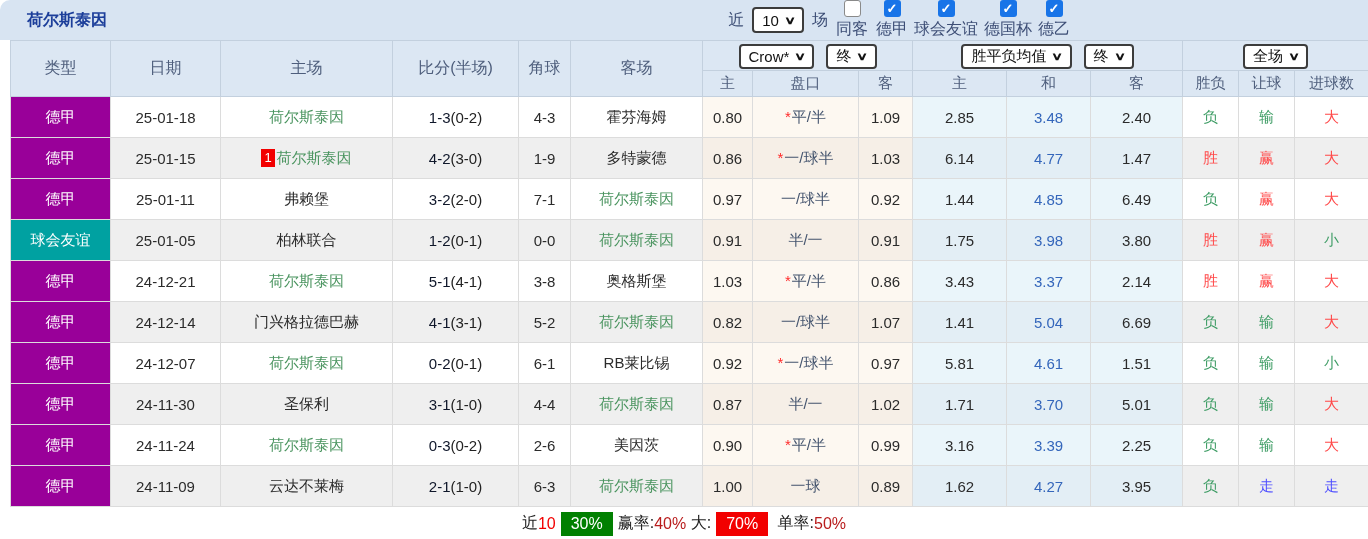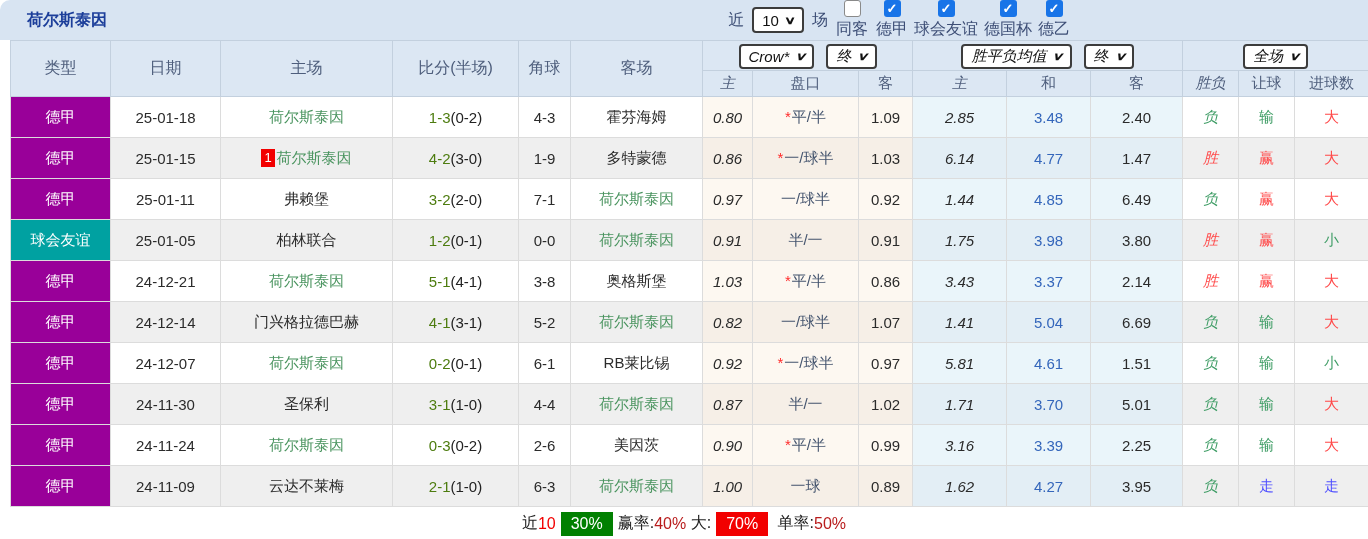--- a/index.html
+++ b/index.html
@@ -50,22 +50,22 @@
     border:1px solid #dcdcdc; text-align:center; font-size:15px; color:#2b2b2b;
     padding:0; white-space:nowrap; overflow:hidden;
   }
   tbody tr.odd  td { background:#ffffff; }
   tbody tr.even td { background:#efefef; }
   tbody tr.odd  td.c-cream { background:#fdf8f1; }
   tbody tr.even td.c-cream { background:#f6efe7; }
   tbody tr.odd  td.c-blue  { background:#eaf5fa; }
   tbody tr.even td.c-blue  { background:#e3eef5; }
   td.c-type { color:#fff; font-size:15px; }
-  td.gl, th.gl { border-left:1px solid #b5bfc9;font-style:italic; }
-  .score-main { color:#4d7c0f; }
+  td.gl, th.gl { border-left:1px solid #b5bfc9; }
+  .score-main { color:#0f172a; }
   .score-half { color:#222; }
   .c-handicap { color:#44546e; }
   .star { color:#ff2a2a; margin-right:1px; }
   .avg-draw { color:#3466bb; }
   .badge1 {
     background:#f20000; color:#fff; display:inline-block;
     padding:0 3px; font-size:13px; line-height:18px; margin-right:2px; vertical-align:1px;
   }
   
   .summary {

